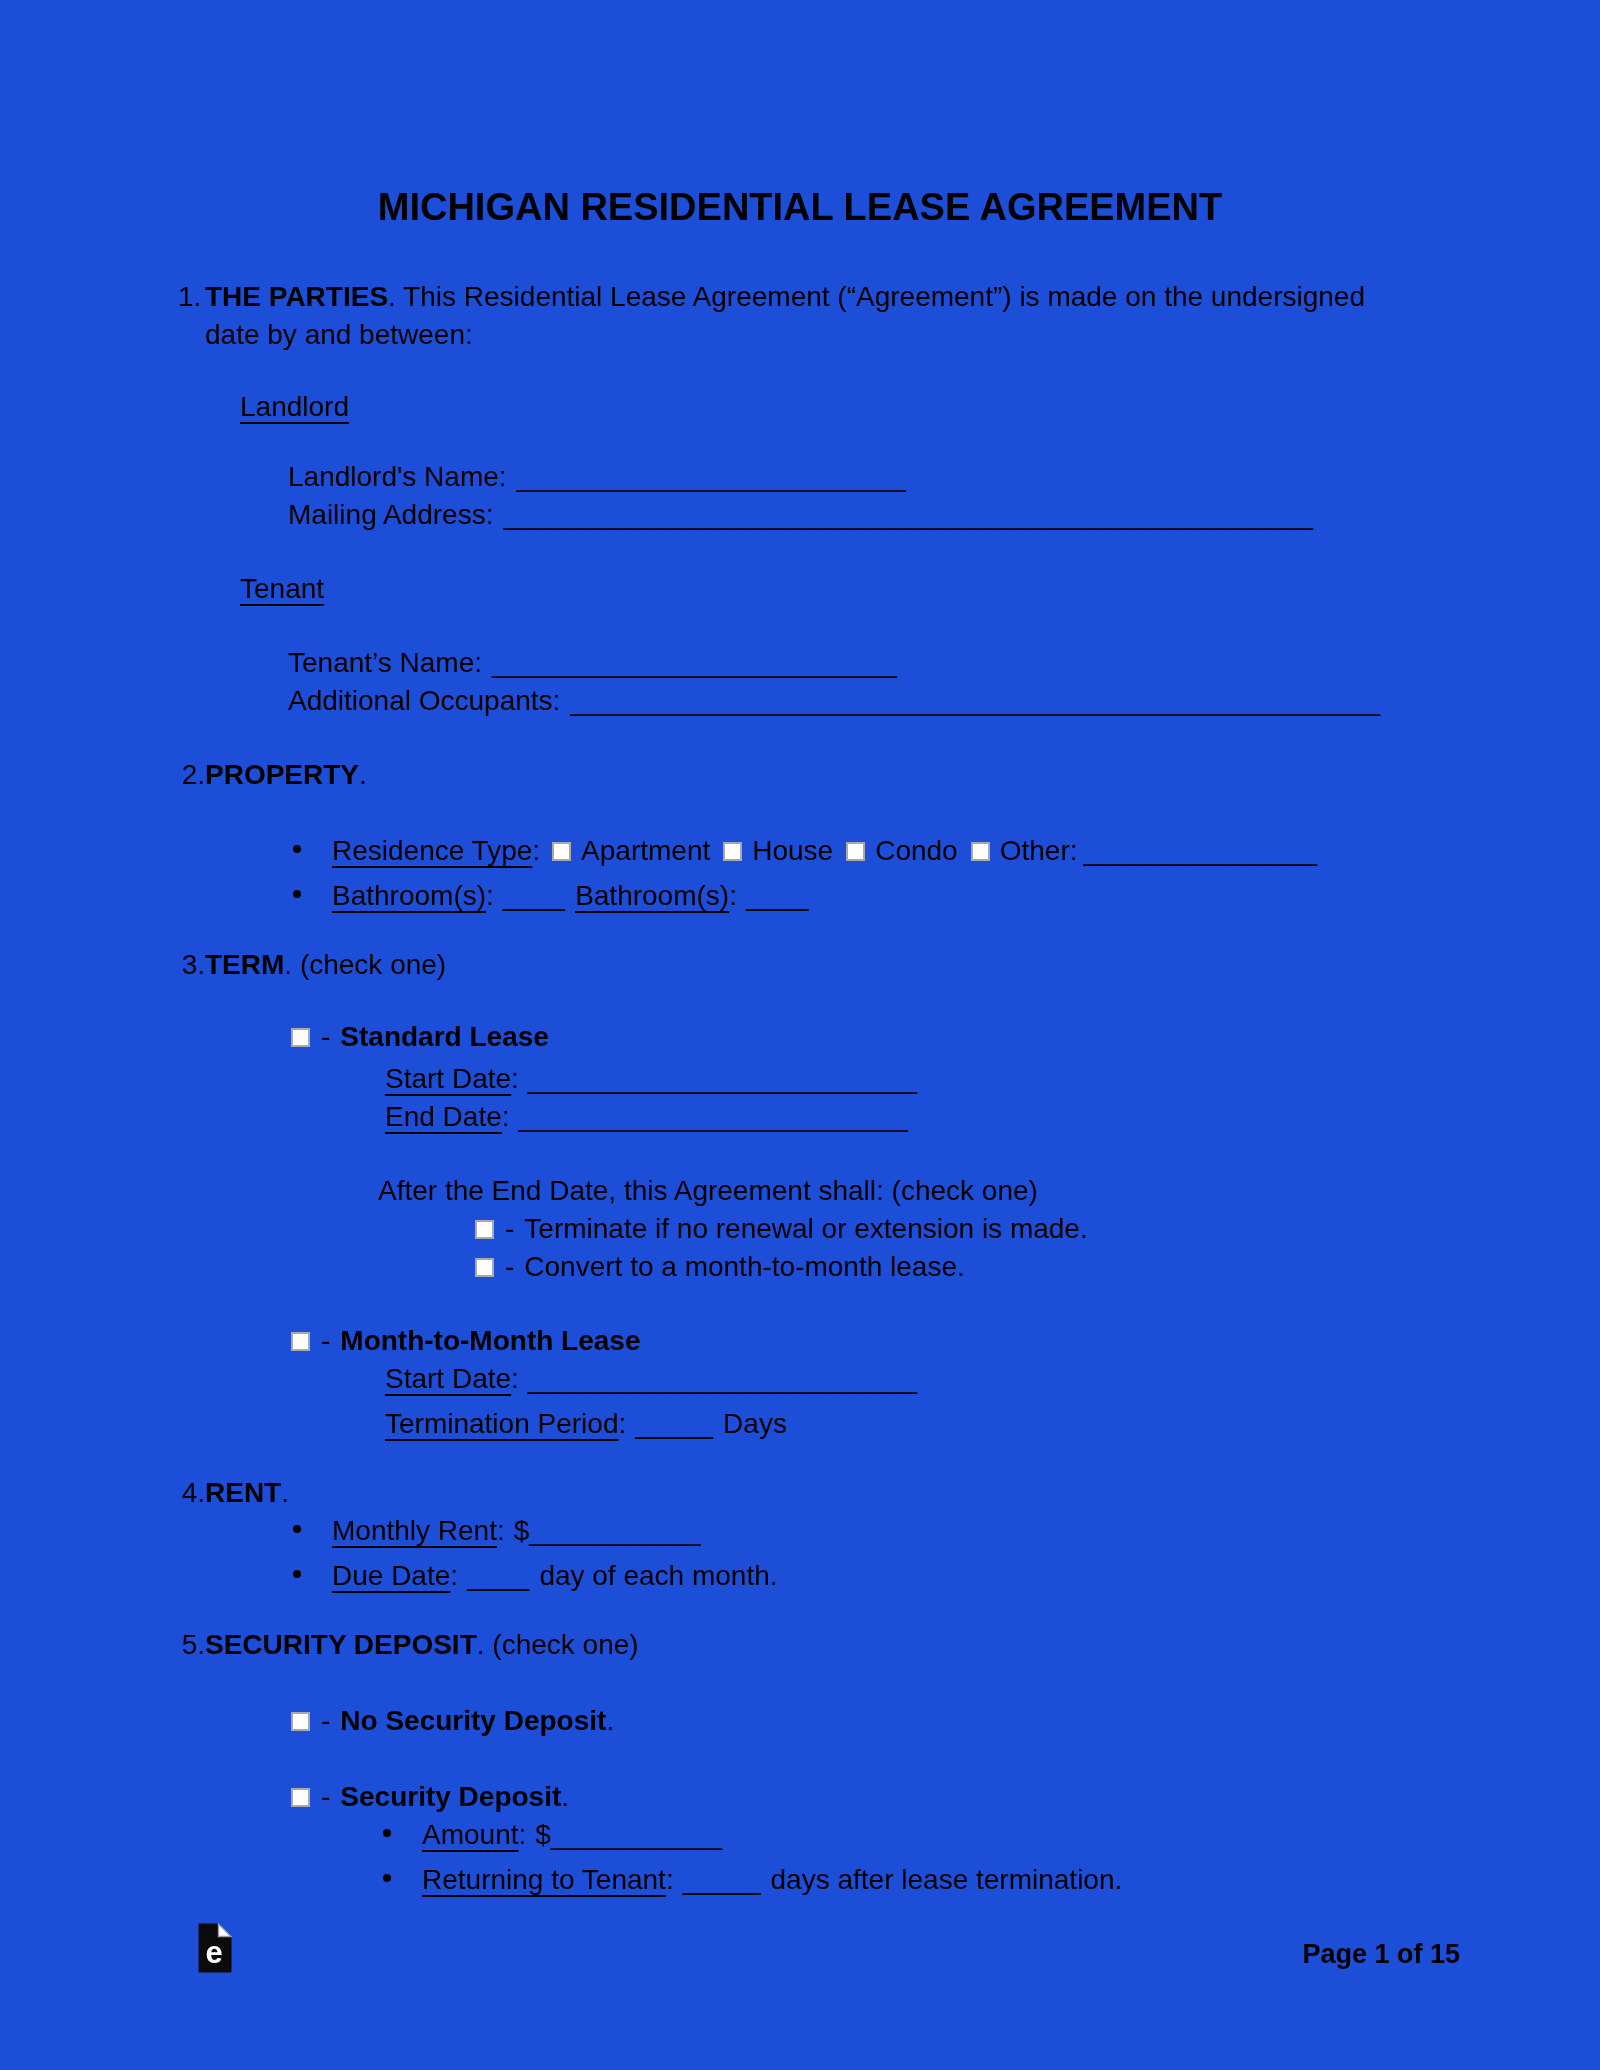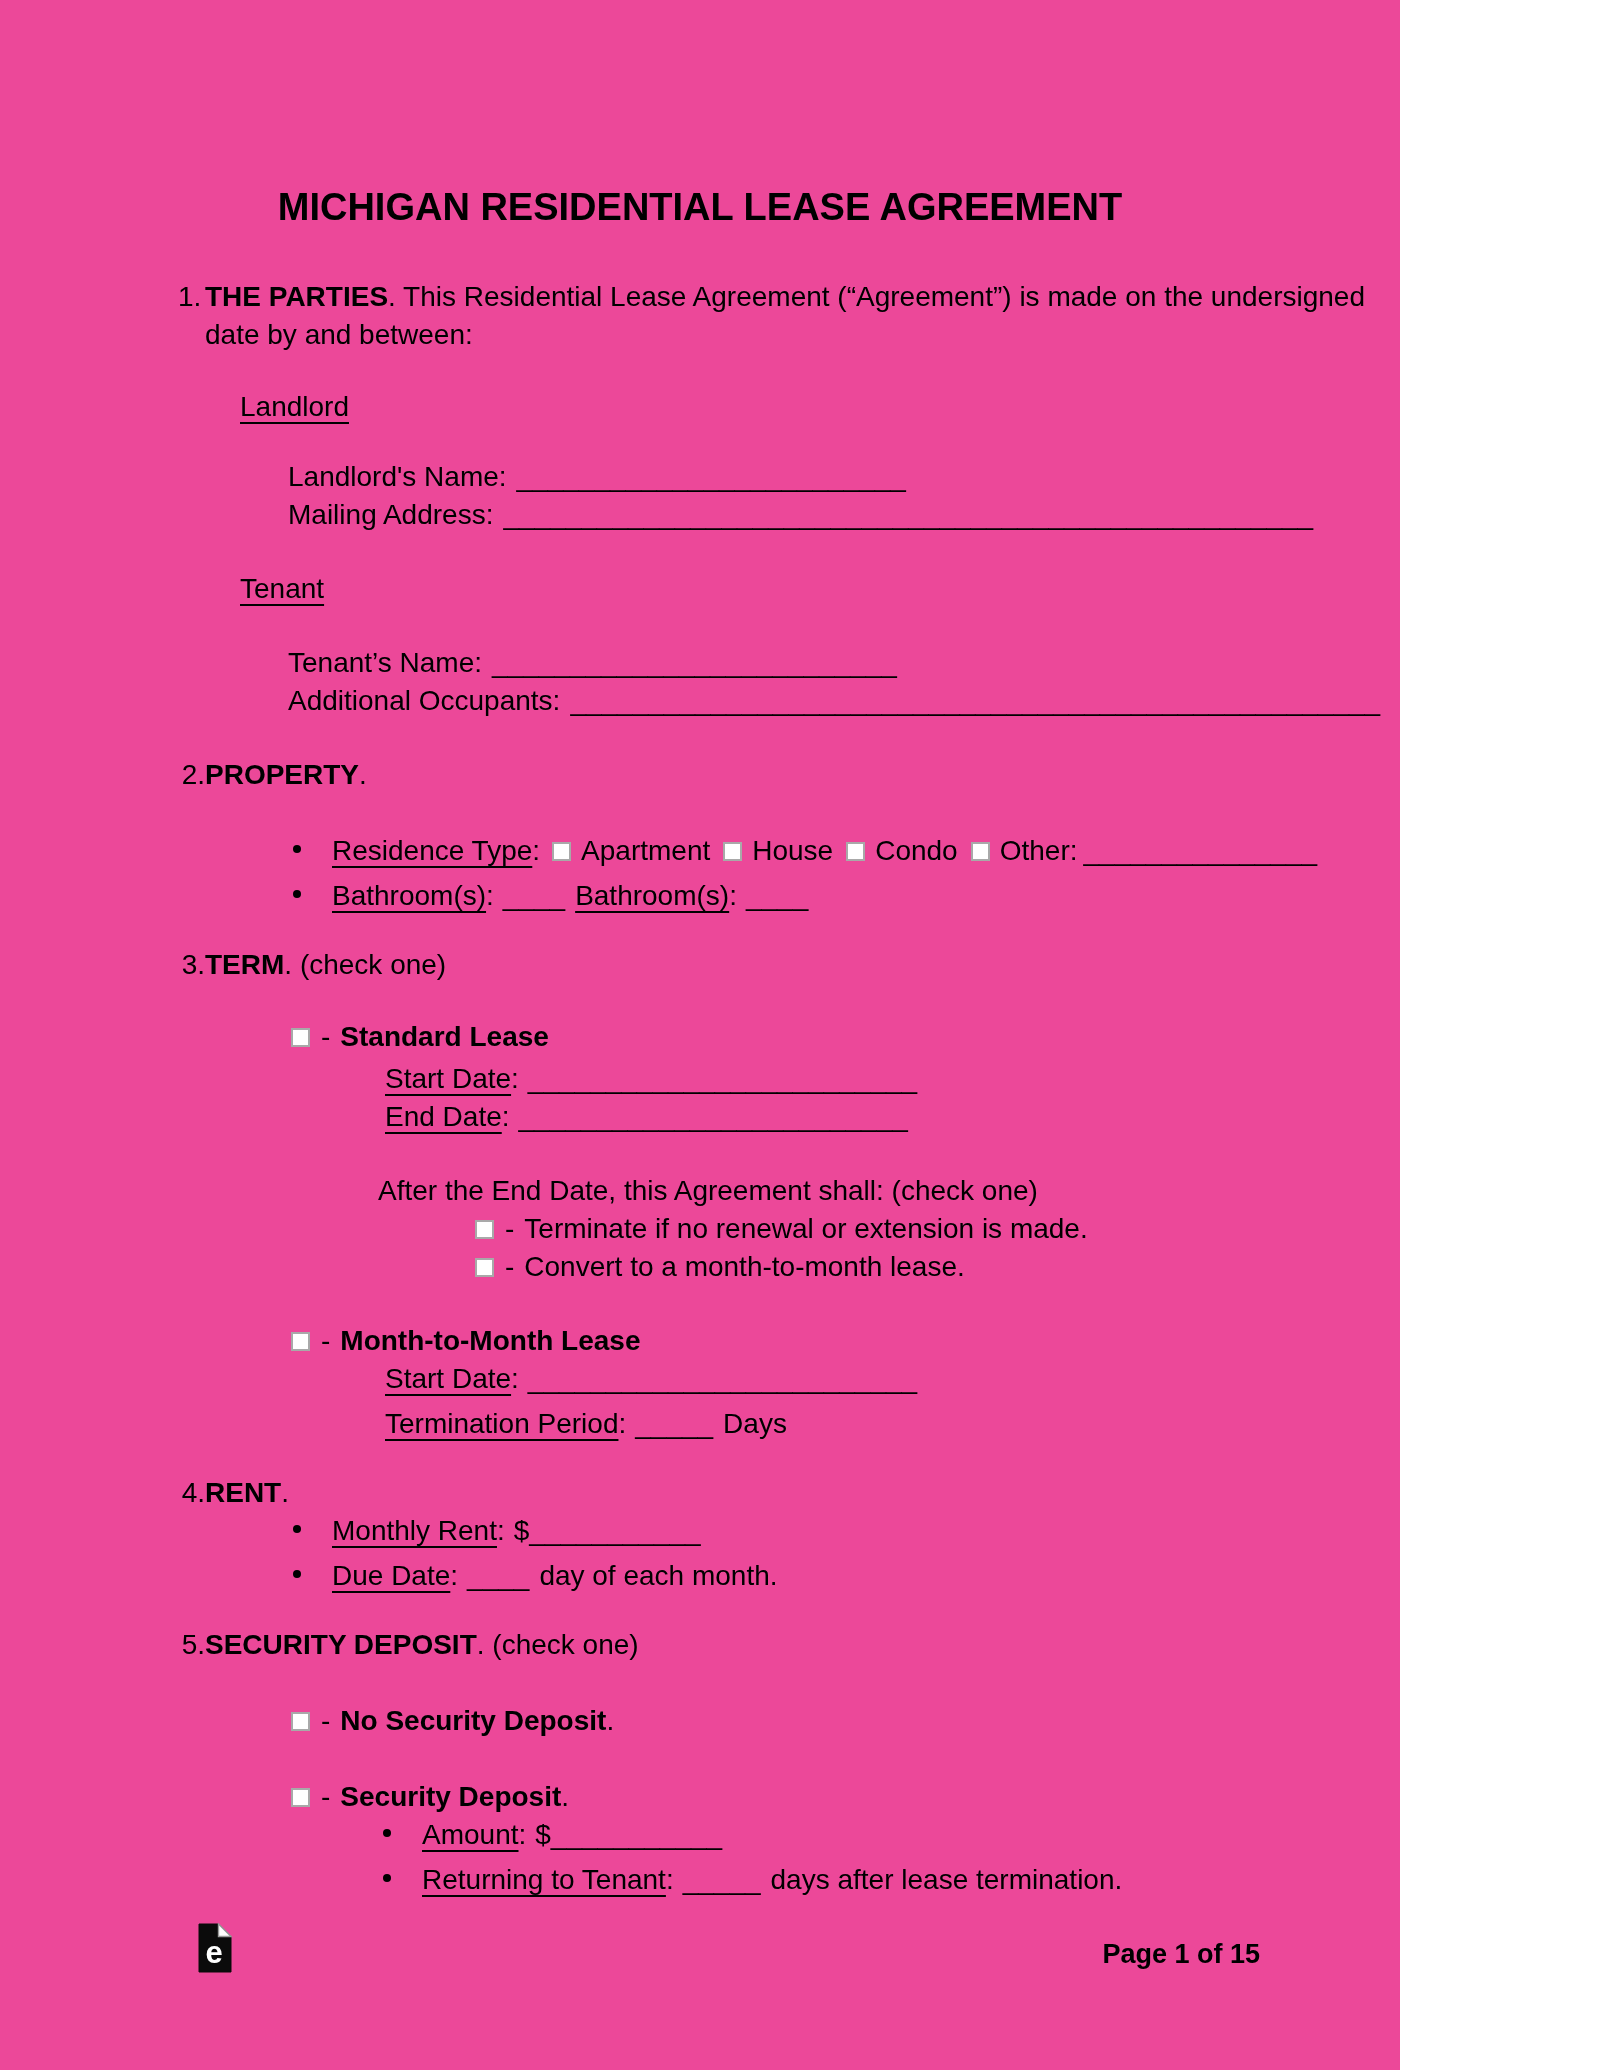--- a/index.html
+++ b/index.html
@@ -1,17 +1,17 @@
 <!DOCTYPE html>
 <html><head>
 <meta charset="utf-8">
 <style>
   html,body{margin:0;padding:0;background:#ffffff;}
   .page{
-    position:relative;width:1400px;height:2070px;background:#ec4899;
+    position:relative;width:1600px;height:2070px;background:#1d4ed8;
     font-family:"Liberation Sans",sans-serif;font-size:28px;color:#000;
     overflow:hidden;
   }
   .title{
     position:absolute;top:184px;left:0;width:100%;text-align:center;
     font-size:38px;font-weight:bold;line-height:46px;letter-spacing:0px;
   }
   .row{position:absolute;line-height:37px;white-space:nowrap;text-align:right;}
   .wrapblock{
     position:absolute;left:178px;top:278px;width:1200px;line-height:38px;

